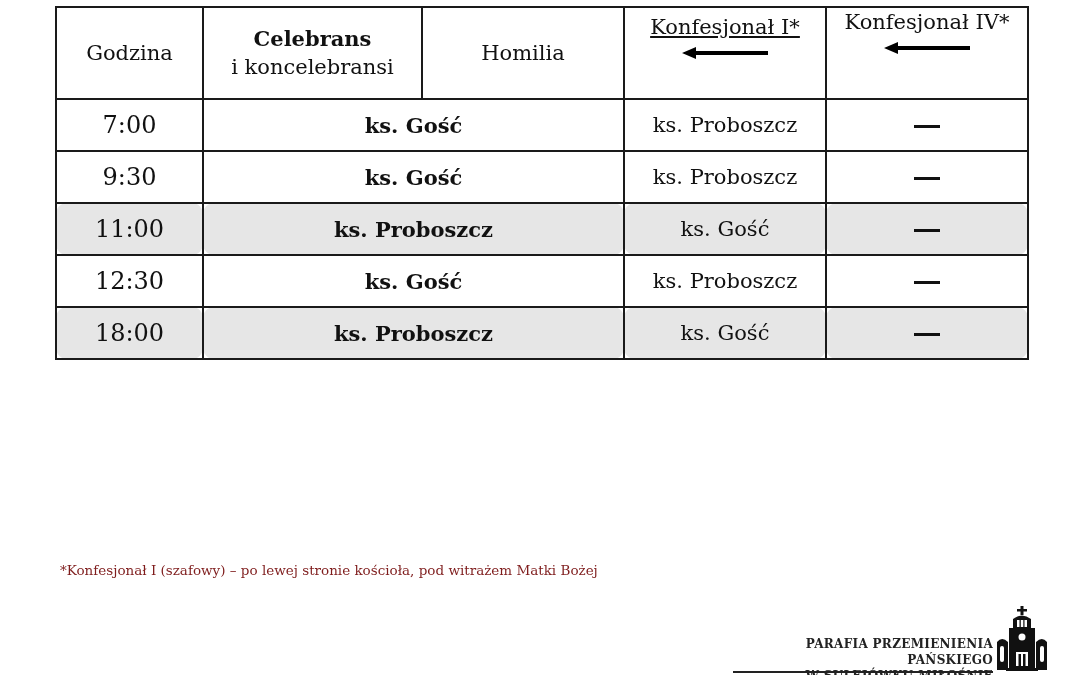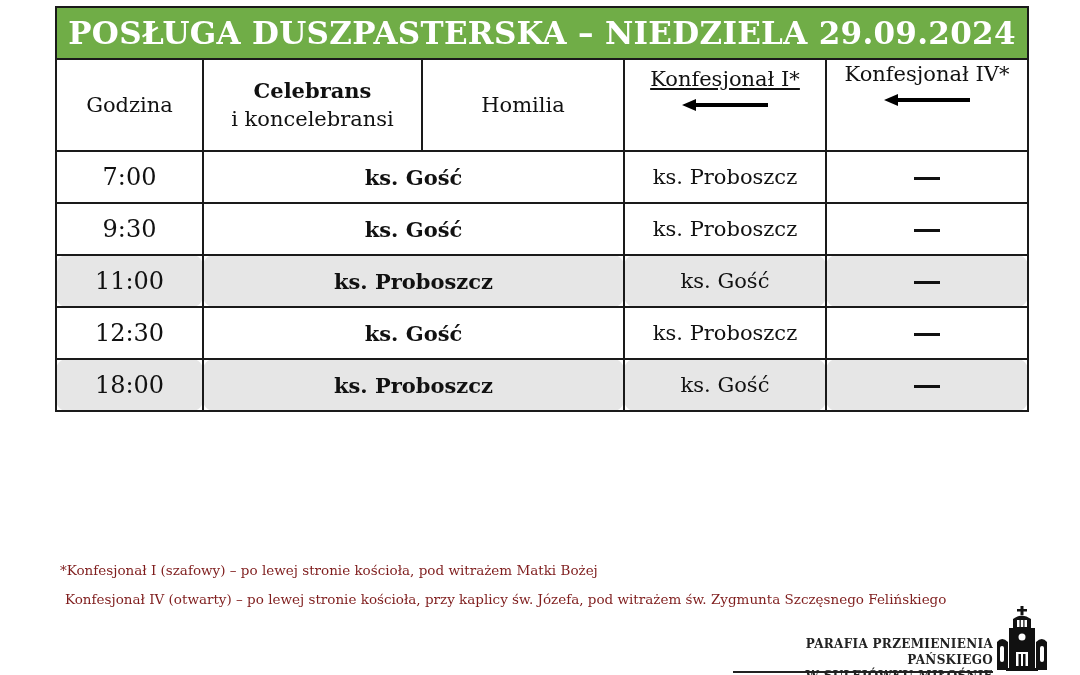--- a/index.html
+++ b/index.html
@@ -31,23 +31,20 @@
 
 <table class="sched">
   <colgroup>
     <col style="width:147px">
       <col style="width:219px">
       <col style="width:202px">
       <col style="width:202px">
       <col style="width:202px">
   </colgroup>
   <tbody>
-      <tr class="title-row">
-    <td colspan="5">POSŁUGA DUSZPASTERSKA – NIEDZIELA 29.09.2024</td>
-  </tr>
   <tr class="head-row">
     <td>Godzina</td>
     <td>
       <span class="bold">Celebrans</span><br>
       <span>i koncelebransi</span>
     </td>
     <td>Homilia</td>
     <td style="vertical-align:top;padding-top:5px;text-decoration:underline;">
       <span>Konfesjonał I*</span>
       <svg class="arrow" viewBox="0 0 86 12">
@@ -89,21 +86,20 @@
     <td>18:00</td>
     <td class="cel" colspan="2">ks. Proboszcz</td>
     <td class="conf">ks. Gość</td>
     <td><span class="dash"></span></td>
   </tr>
 </tbody>
   </table>
 
 <div class="footnotes">
   <div>*Konfesjonał I (szafowy) – po lewej stronie kościoła, pod witrażem Matki Bożej</div>
-  <div class="n2">Konfesjonał IV (otwarty) – po lewej stronie kościoła, przy kaplicy św. Józefa, pod witrażem św. Zygmunta Szczęsnego Felińskiego</div>
 </div>
 
 <div class="parish">
   <div>PARAFIA PRZEMIENIENIA PAŃSKIEGO</div>
   <div>W SULEJÓWKU-MIŁOŚNIE</div>
 </div>
 <div class="parish-line"></div>
 
 <svg class="church" viewBox="0 0 52 66">
   <rect x="24.5" y="0" width="3" height="9" fill="#111"></rect>

